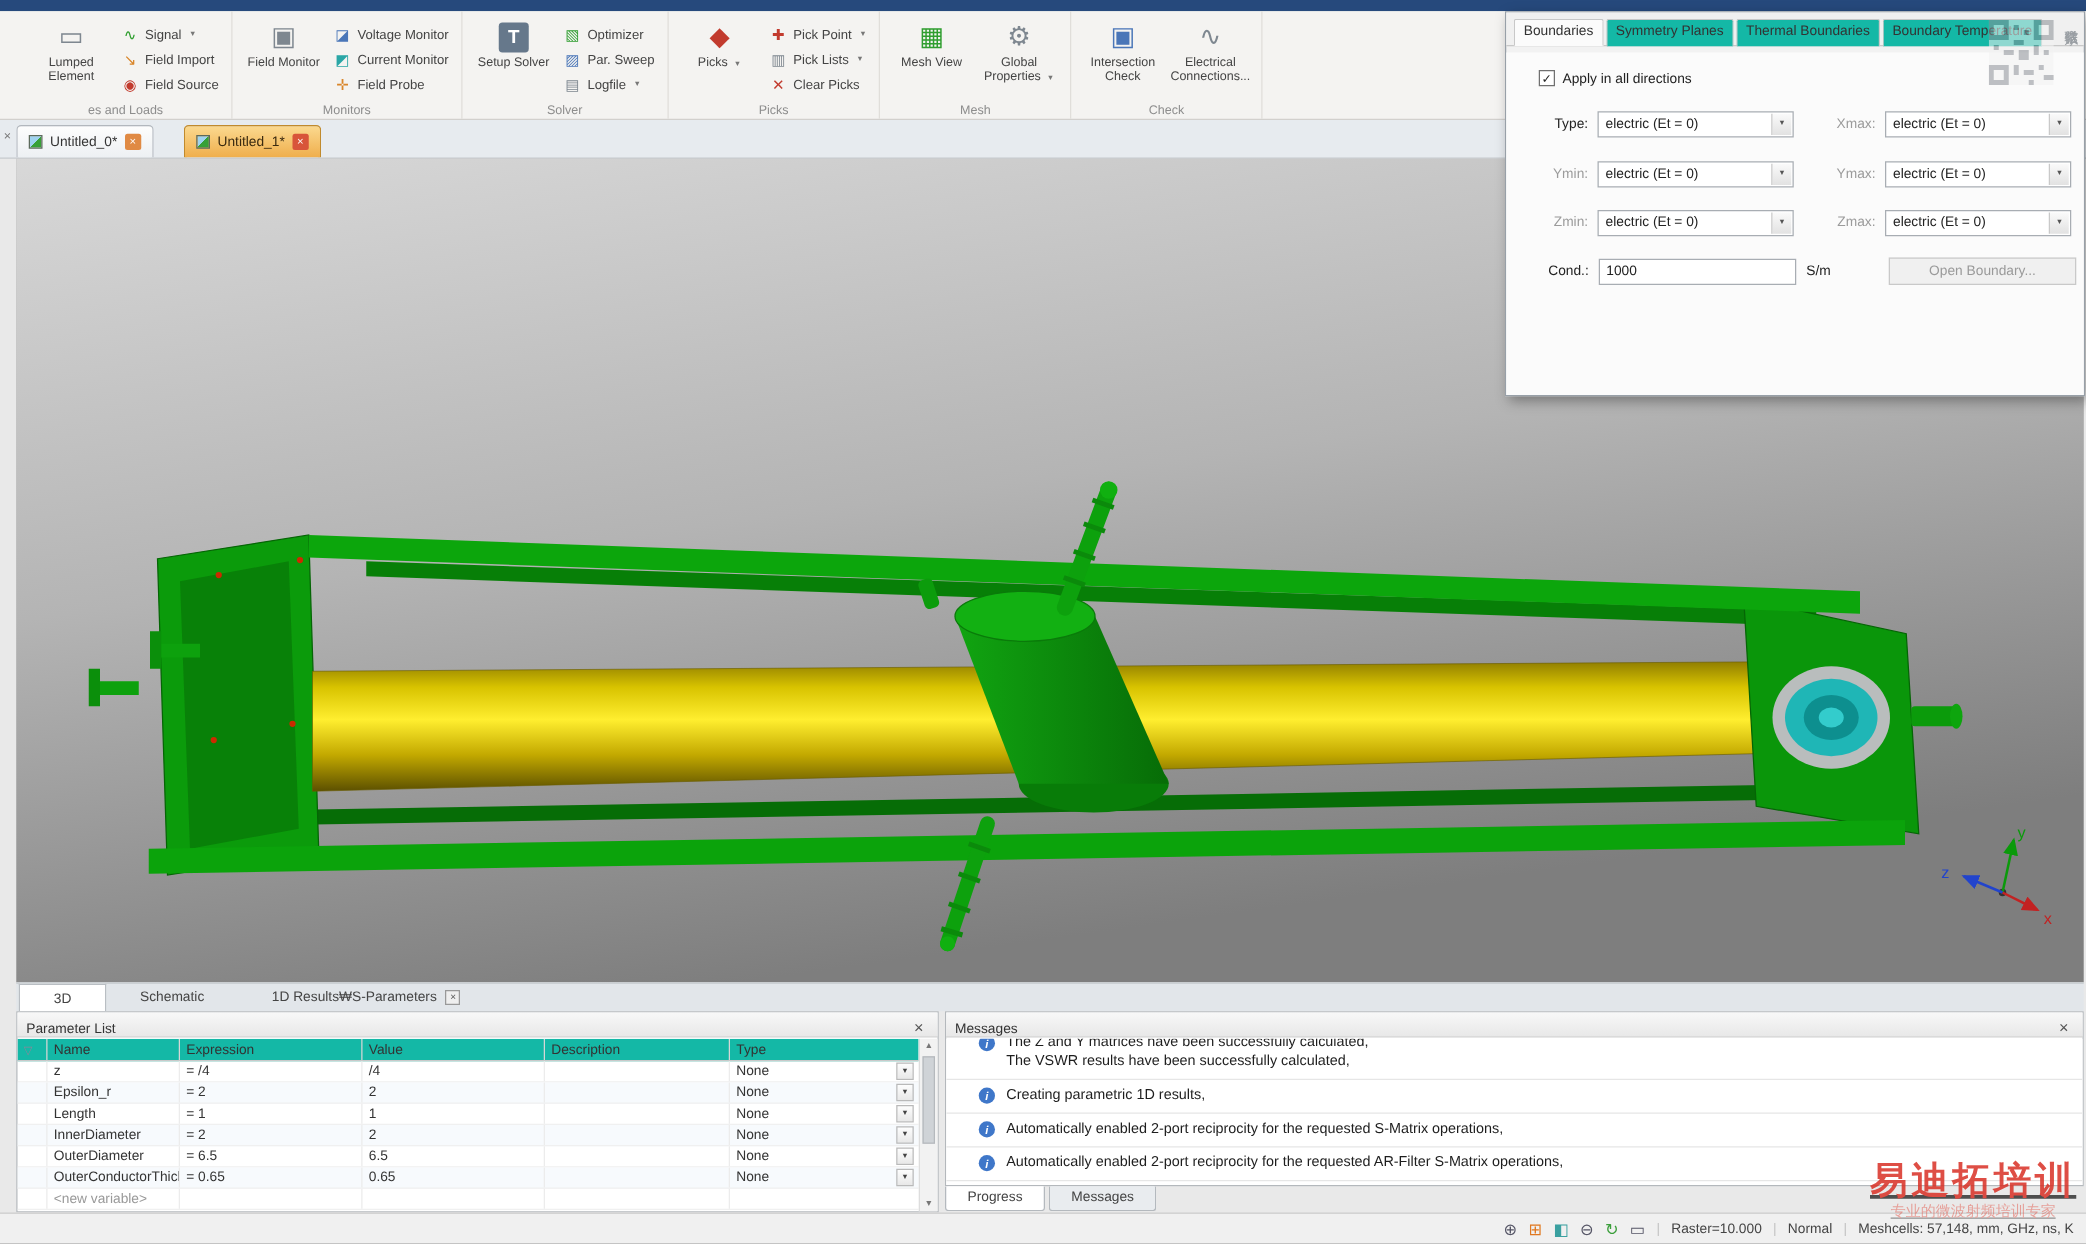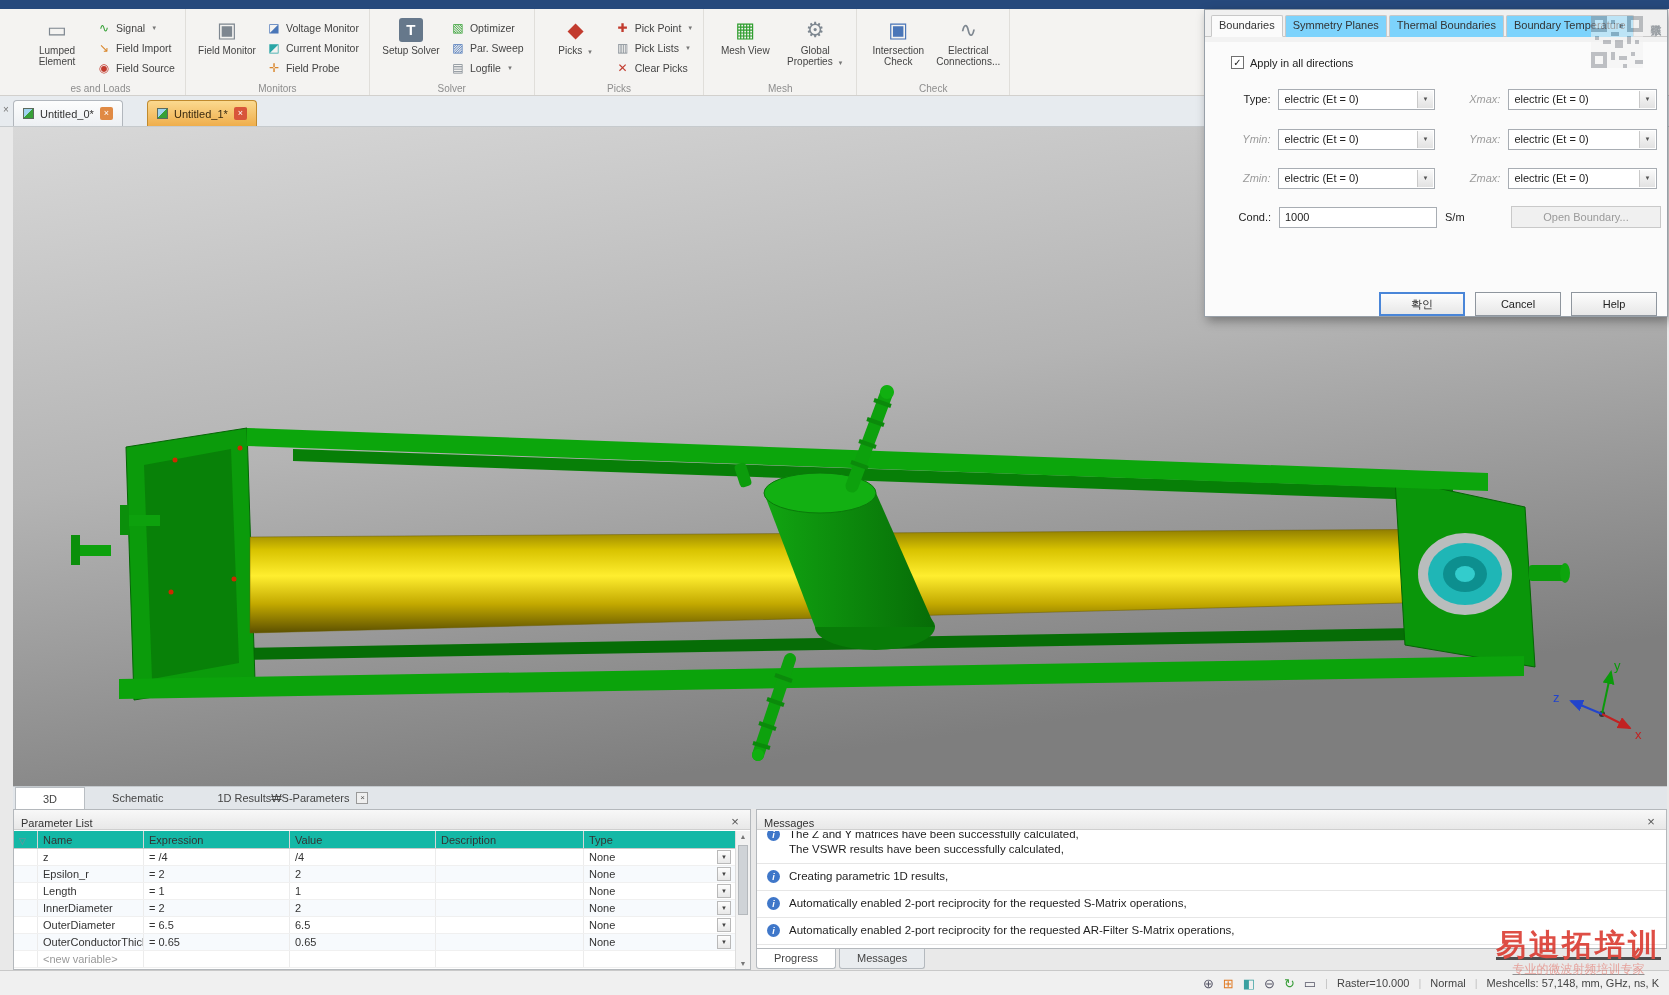--- a/index.html
+++ b/index.html
@@ -59,49 +59,49 @@
   .cbx::before{content:"▼";font-size:6px;}
   .funnel{color:#889;}
   .funnel::before{content:"▽";font-size:9px;}
   .newvar{color:#999;}
   .vscroll{position:absolute;right:0;top:21px;bottom:0;width:15px;background:#f2f2f2;border-left:1px solid #ddd;}
   .vthumb{position:absolute;left:2px;right:2px;top:14px;height:70px;background:#cfd3d7;border:1px solid #b5b9bd;}
   .sarr{position:absolute;left:0;right:0;text-align:center;font-size:7px;color:#777;}
 
   .msg-panel{left:756px;top:809px;width:911px;height:140px;}
   .mlist{position:absolute;left:0;right:0;top:21px;bottom:0;overflow:hidden;background:#fff;}
-  .mrow{display:flex;gap:9px;padding:5px 10px 6px;border-bottom:1px solid #e6e6e6;align-items:flex-start;font-size:11.5px;color:#1e1e1e;}
+  .mrow{display:flex;gap:9px;padding:5px 26px 6px;border-bottom:1px solid #e6e6e6;align-items:flex-start;font-size:11.5px;color:#1e1e1e;}
   .mrow.first{margin-top:-9px;}
   .mtext{line-height:15px;}
   .info-ic{flex:0 0 13px;width:13px;height:13px;border-radius:50%;background:#3f77c9;color:#fff;display:flex;align-items:center;justify-content:center;margin-top:1px;}
   .info-ic::before{content:"i";font-size:9px;font-weight:bold;font-style:italic;}
 
   .ptabs{position:absolute;left:756px;top:949px;height:21px;display:flex;gap:3px;}
   .ptab{padding:0 17px;height:20px;line-height:19px;border:1px solid #b4b9be;border-top:none;background:#e9ecef;color:#444;border-radius:0 0 3px 3px;}
   .ptab.active{background:#fff;}
 
   
   .statusbar{position:absolute;left:0;top:970px;width:100%;height:25px;background:#f0f0f0;border-top:1px solid #c9c9c9;display:flex;align-items:center;justify-content:flex-end;gap:9px;padding-right:10px;color:#444;}
   .sep{color:#c3c3c3;}
   .sic{font-size:13px;color:#556;}
   .sic.o{color:#e07820}.sic.t{color:#3aa0a0}.sic.g{color:#3a9e3a}
 
   
   .dialog{position:absolute;left:1204px;top:9px;width:464px;height:308px;background:#f2f2f2;border:1px solid #98a0a8;box-shadow:3px 4px 10px rgba(0,0,0,.35);z-index:40;}
   .dlg-tabs{display:flex;padding:5px 6px 0;gap:2px;height:27px;background:#f0f0f0;border-bottom:1px solid #c8c8c8;}
-  .dlg-tab{padding:3px 7px;color:#333;border:1px solid #c8c8c8;border-bottom:none;background:#7dd3fc;border-radius:2px 2px 0 0;margin-bottom:-1px;}
+  .dlg-tab{padding:3px 7px;color:#333;border:1px solid #c8c8c8;border-bottom:none;background:#14b8a6;border-radius:2px 2px 0 0;margin-bottom:-1px;}
   .dlg-tab.active{background:#fbfbfb;border-bottom:1px solid #fbfbfb;}
   .dlg-body{position:absolute;left:0;right:0;top:32px;bottom:0;background:#fbfbfb;}
   .chkrow{position:absolute;left:26px;top:14px;display:flex;align-items:center;gap:6px;color:#222;}
   .chk{width:13px;height:13px;border:1px solid #707070;background:#fff;display:flex;align-items:center;justify-content:center;color:#222;}
   .chk::before{content:"✓";font-size:10px;}
   .frow{position:absolute;left:14px;right:10px;height:22px;display:flex;align-items:center;}
   .lbl{width:52px;text-align:right;margin-right:8px;color:#222;}
   .lbl2{width:58px;text-align:right;margin:0 8px;color:#222;}
-  .dis{color:#9b9b9b;font-style:italic;}
+  .dis{color:#9b9b9b;}
   .sel,.inp{width:158px;height:21px;border:1px solid #a8adb3;background:#fff;display:flex;align-items:center;padding-left:5px;position:relative;color:#222;}
   .sel2{width:150px;}
   .arr{position:absolute;right:1px;top:1px;bottom:1px;width:16px;background:linear-gradient(#fafafa,#e2e2e2);border-left:1px solid #c9c9c9;display:flex;align-items:center;justify-content:center;color:#555;}
   .arr::before{content:"▼";font-size:6px;}
   .unit{margin-left:8px;color:#222;}
   .obtn{position:absolute;left:292px;width:150px;height:22px;border:1px solid #c9c9c9;background:#f0f0f0;color:#9a9a9a;display:flex;align-items:center;justify-content:center;}
   .btnrow{position:absolute;right:10px;top:250px;display:flex;gap:10px;}
   .btn{width:86px;height:24px;border:1px solid #8f969e;background:linear-gradient(#fdfdfd,#e7e7e7);display:flex;align-items:center;justify-content:center;color:#222;}
   .btn.primary{border:2px solid #4a86d8;}
 
@@ -577,25 +577,20 @@
 
       <div class="frow" style="top:164px;">
         <span class="lbl">Cond.:</span>
         <div class="inp">
             <span>1000</span>
           </div>
         <span class="unit">S/m</span>
         <div class="obtn">Open Boundary...</div>
       </div>
 
-      <div class="btnrow">
-        <div class="btn primary">확인</div>
-        <div class="btn">Cancel</div>
-        <div class="btn">Help</div>
-      </div>
     </div>
   </div>
 
   <div class="qr">
     <svg width="52" height="52" viewBox="0 0 13 13" opacity="0.65">
       <rect width="13" height="13" fill="#f2f2f2"></rect>
       <g fill="#8a9096">
         <rect x="0" y="0" width="4" height="4"></rect>
           <rect x="9" y="0" width="4" height="4"></rect>
           <rect x="0" y="9" width="4" height="4"></rect>

